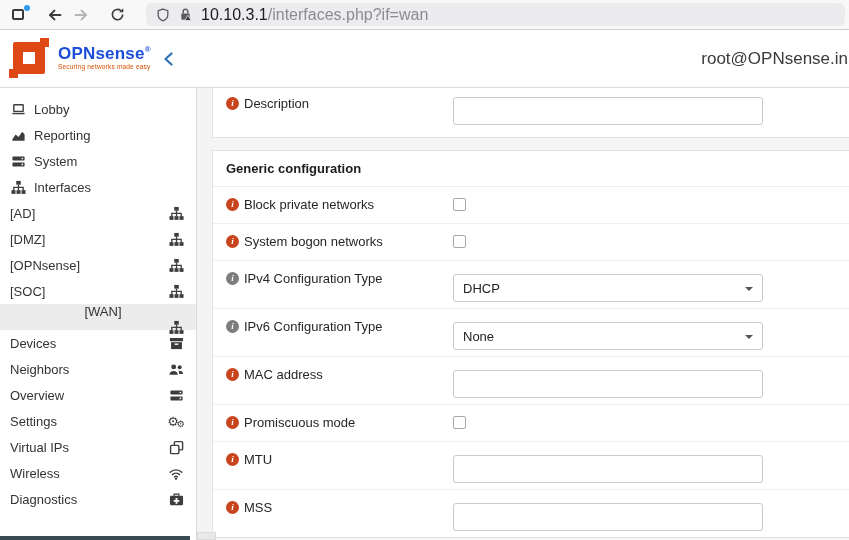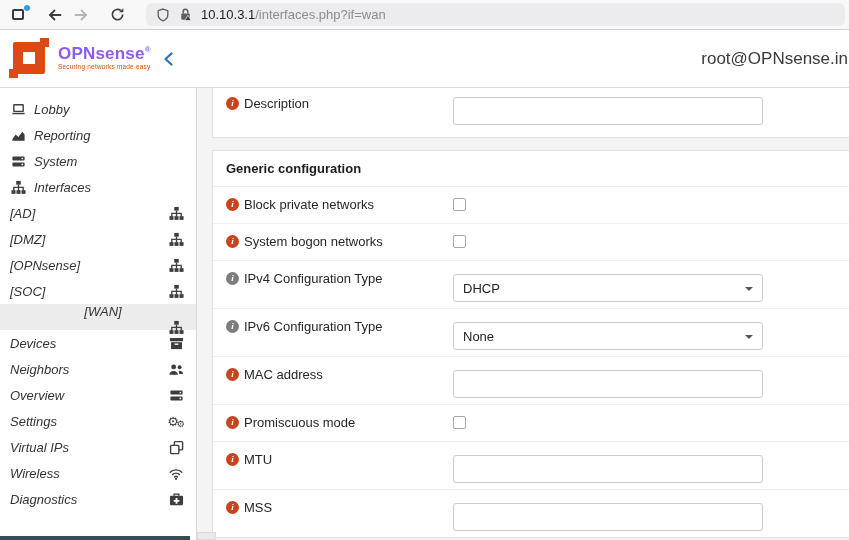--- a/index.html
+++ b/index.html
@@ -14,53 +14,53 @@
     color:#3e3e42; flex:0 0 auto; }
   .chrome .nav-ic.disabled { color:#b6b6ba; }
   .win-ic { position:relative; width:20px; height:20px; margin-right:12px; flex:0 0 auto; }
   .win-ic .frame { position:absolute; left:2px; top:4px; width:12px; height:11px;
     border:2px solid #3a3a3e; border-radius:2px; }
   .win-ic .dot { position:absolute; right:0; top:0; width:6px; height:6px; border-radius:50%;
     background:#2e9bf0; }
   .urlbar { flex:1; height:23px; margin-left:16px; margin-right:-6px; background:#ececee;
     border-radius:6px; display:flex; align-items:center; padding:0 10px; gap:8px; min-width:0; }
   .urlbar svg { flex:0 0 auto; }
-  .url-text { font-size:13px; color:#1d1d1f; white-space:nowrap; overflow:hidden; }
+  .url-text { font-size:16px; color:#1d1d1f; white-space:nowrap; overflow:hidden; }
   .url-text .path { color:#8b8b90; }
 
   
   .app-header { height:58px; background:#fff; border-bottom:1px solid #dcdcdc; position:relative; }
   .brand { position:absolute; left:9px; top:8px; display:flex; align-items:center; }
   .logo-mark { position:relative; width:40px; height:40px; margin-right:9px; }
   .logo-mark .m1 { position:absolute; left:4px; top:4px; width:32px; height:32px;
     background:var(--brand,#dd4814); border-radius:2px; }
   .logo-mark .m2 { position:absolute; left:14px; top:14px; width:12px; height:12px; background:#fff; }
   .logo-mark .m3 { position:absolute; right:0; top:0; width:9px; height:9px;
     background:var(--brand,#dd4814); }
   .logo-mark .m4 { position:absolute; left:0; bottom:0; width:9px; height:9px;
     background:var(--brand,#dd4814); }
   .logo-mark .m5 { position:absolute; left:0; top:0; width:8px; height:8px; background:#fff;
     transform:rotate(45deg) translate(-4px,0); }
   .brand-text { line-height:1; }
-  .brand-word { font-size:17px; font-weight:bold; color:#8b5cf6; letter-spacing:.2px; }
+  .brand-word { font-size:17px; font-weight:bold; color:#1d4ed8; letter-spacing:.2px; }
   .brand-word sup { font-size:8px; }
   .brand-tag { font-size:6.5px; color:var(--tagline,#d94f00); margin-top:2px; letter-spacing:.2px; }
   .collapse-btn { position:absolute; left:160px; top:21px; width:16px; height:16px;
     color:var(--collapse,#2a72b5); display:flex; align-items:center; justify-content:center; cursor:pointer; }
   .user-menu { position:absolute; right:1px; top:50%; transform:translateY(-50%);
     font-size:17px; color:#3a3a3a; white-space:nowrap; cursor:pointer; }
 
   
   .app-body { display:flex; height:452px; }
 
   
   .sidebar { width:197px; flex:0 0 197px; background:#fff; border-right:1px solid #d9d9d9;
     padding-top:8px; position:relative; }
   .side-item { height:26px; display:flex; align-items:center; padding-left:10px;
-    font-size:13px; color:#333; cursor:pointer;font-style:italic; }
+    font-size:13px; color:#333; cursor:pointer; }
   .side-item .icon { width:16px; height:16px; margin-right:8px; color:#3d3d3d;
     display:inline-flex; align-items:center; justify-content:center; flex:0 0 auto; }
   .side-item.child { }
   .side-item.child .right-icon { margin-left:auto; margin-right:12px; }
   .side-item.active { background:var(--activebg,#ececec);flex-direction:column; }
   .gear-glyph { font-family:"DejaVu Sans", sans-serif; color:#3d3d3d; line-height:1; }
 
   .status-strip { position:absolute; left:0; bottom:0; width:190px; height:4px;
     background:var(--statusstrip,#3a4a52); z-index:5; }
   .scroll-corner { position:absolute; left:197px; bottom:0; width:19px; height:8px;

